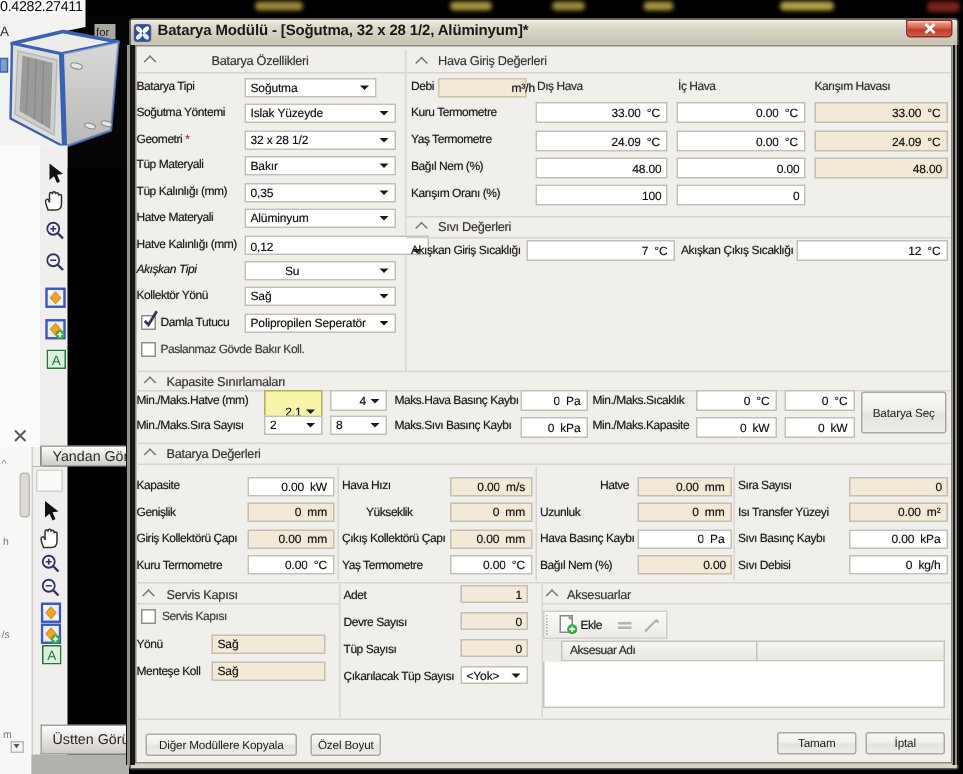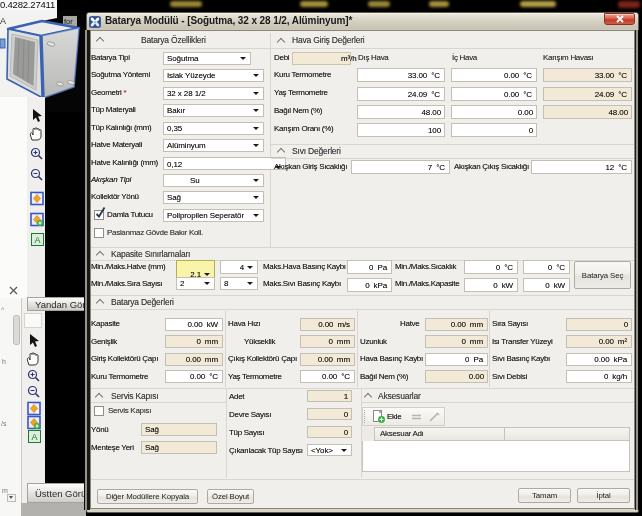--- a/index.html
+++ b/index.html
@@ -486,21 +486,21 @@
 
 <span class="chev" style="left:96px;top:394px;"></span>
 <div class="hdr" style="left:111px;top:391px;">Servis Kapısı</div>
 <div class="hdrline" style="left:91px;top:402px;width:135px;"></div>
 <div class="cb" style="left:94px;top:406px;"></div>
 <div class="lbl" style="left:108px;top:406px;color:#444;">Servis Kapısı</div>
 <div class="lbl" style="left:91px;top:425px;">Yönü</div>
 <div class="ipt beige" style="left:141px;top:423px;width:76px;height:13px;padding-left:3px;">
     <span>Sağ</span>
   </div>
-<div class="lbl" style="left:91px;top:443px;">Menteşe Yeri</div>
+<div class="lbl" style="left:91px;top:443px;">Menteşe Koll</div>
 <div class="ipt beige" style="left:141px;top:441px;width:76px;height:13px;padding-left:3px;">
     <span>Sağ</span>
   </div>
 
 
 <div class="lbl" style="left:229px;top:392px;">Adet</div>
 <div class="ipt pad beige" style="left:307px;top:390px;width:45px;height:12px;">
     <span class="val">1</span>
   </div>
 <div class="lbl" style="left:229px;top:410px;">Devre Sayısı</div>

